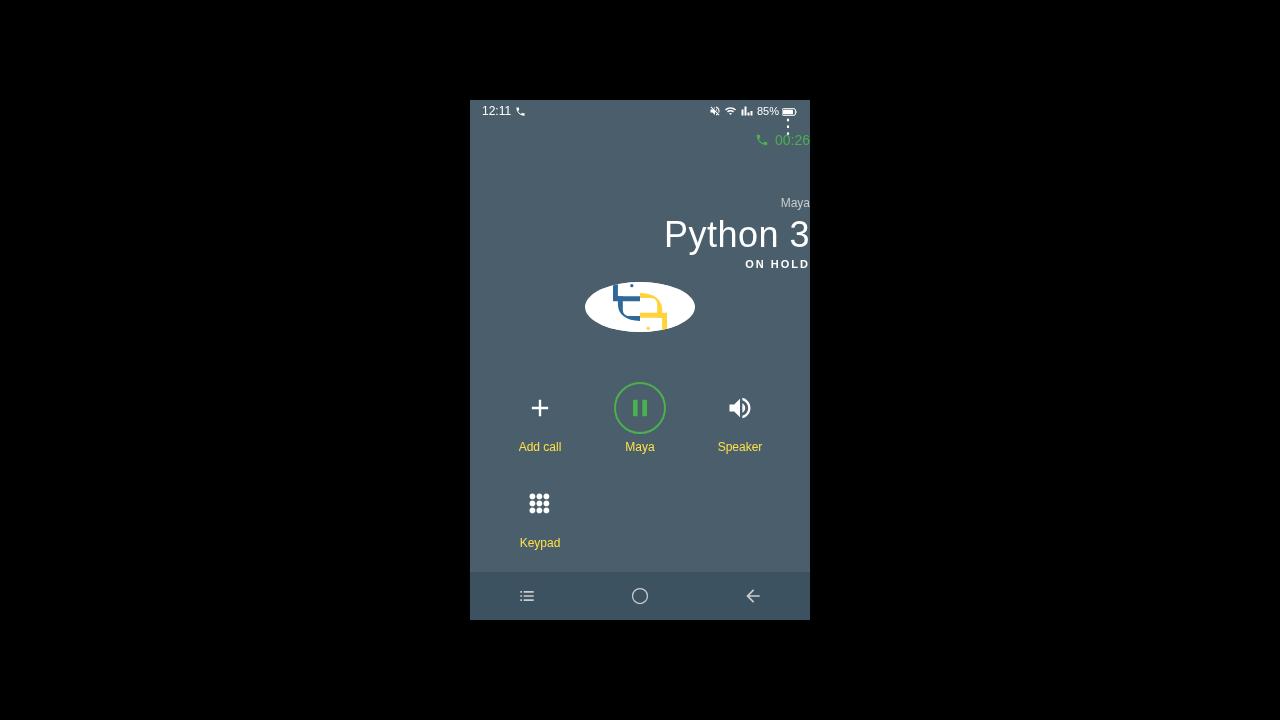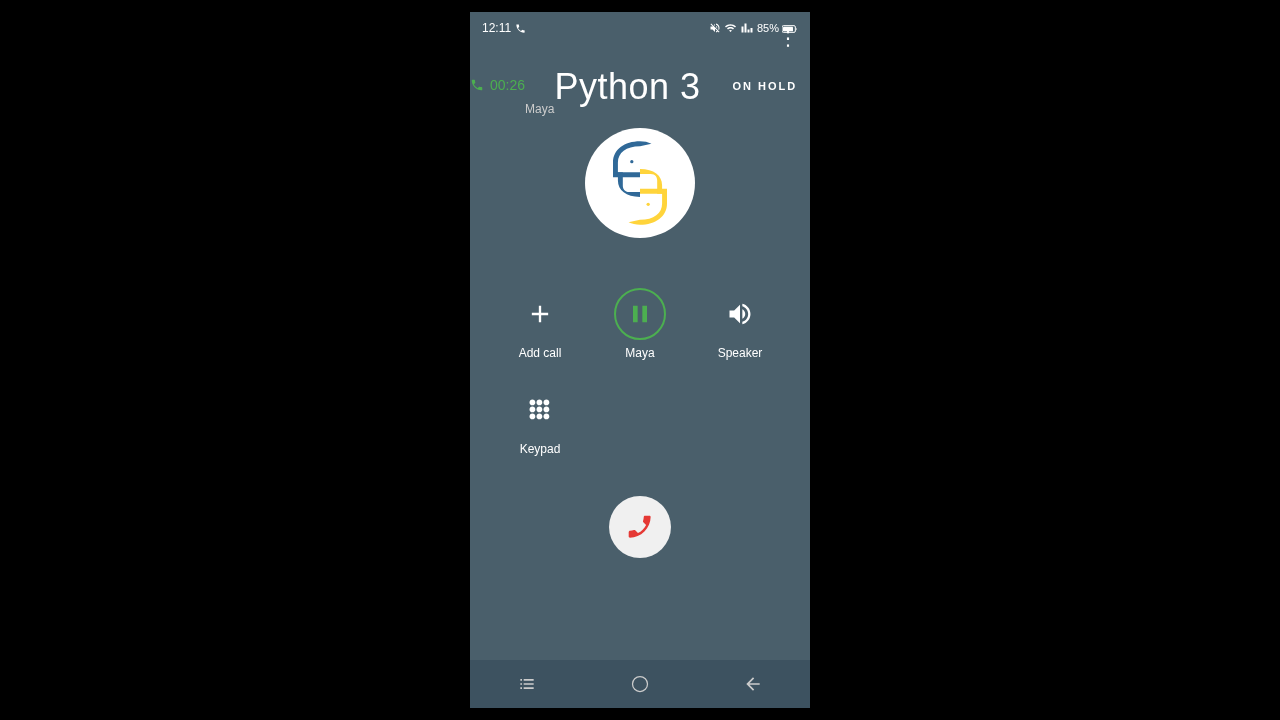--- a/index.html
+++ b/index.html
@@ -9,21 +9,21 @@
       height: 720px;
       background: #000;
       display: flex;
       align-items: center;
       justify-content: center;
       font-family: 'Segoe UI', sans-serif;
     }
 
     .phone-screen {
       width: 340px;
-      height: 696px;
+      height: 520px;
       background: #4a5f6b;
       display: flex;
       flex-direction: column;
       align-items: center;
       position: relative;
       overflow: hidden;
     }
 
     
     .status-bar {
@@ -49,22 +49,22 @@
       align-items: flex-end;
       gap: 3px;
       color: #fff;
       font-size: 11px;
     }
 
     
     .call-info {
       margin-top: 14px;
       display: flex;
-      flex-direction: row;
-      align-items: center;
+      flex-direction: column;
+      align-items: flex-end;
       width: 100%;
       position: relative;
     }
 
     .call-timer {
       display: flex;
       align-items: center;
       gap: 6px;
       color: #4caf50;
       font-size: 14px;
@@ -164,21 +164,21 @@
     .ctrl-icon.hold-active {
       background: transparent;
       border: 2px solid #4caf50;
     }
 
     .ctrl-icon.hold-active svg {
       fill: #4caf50;
     }
 
     .ctrl-label {
-      color: #ffffff;
+      color: #fde047;
       font-size: 12px;
     }
 
     
     .end-call-btn {
       margin-top: 40px;
       width: 62px;
       height: 62px;
       border-radius: 50%;
       background: #f0f0f0;

